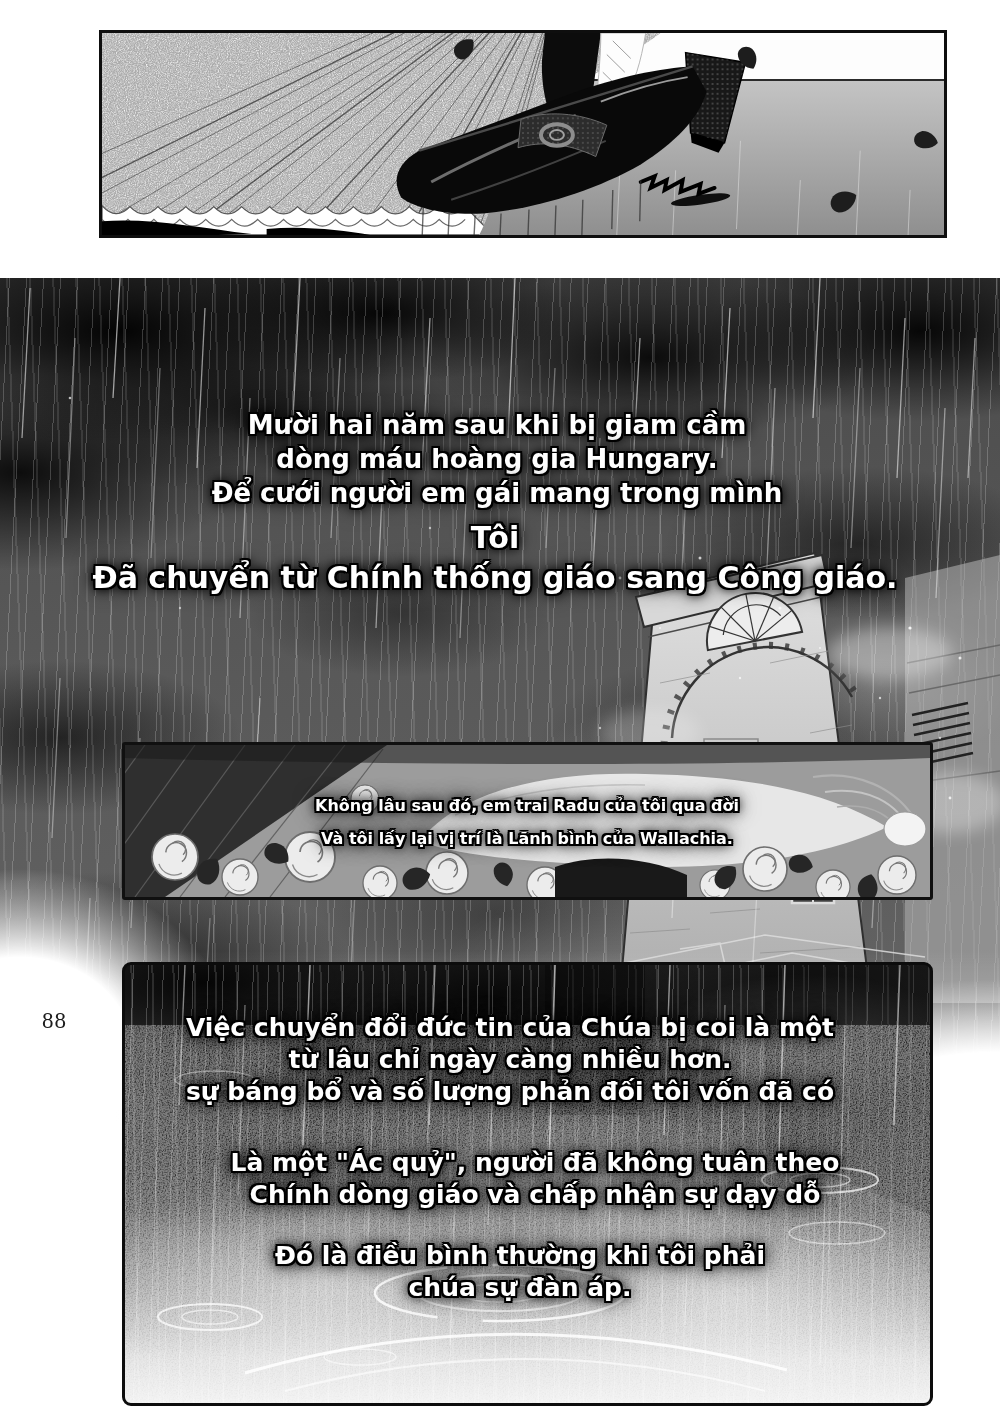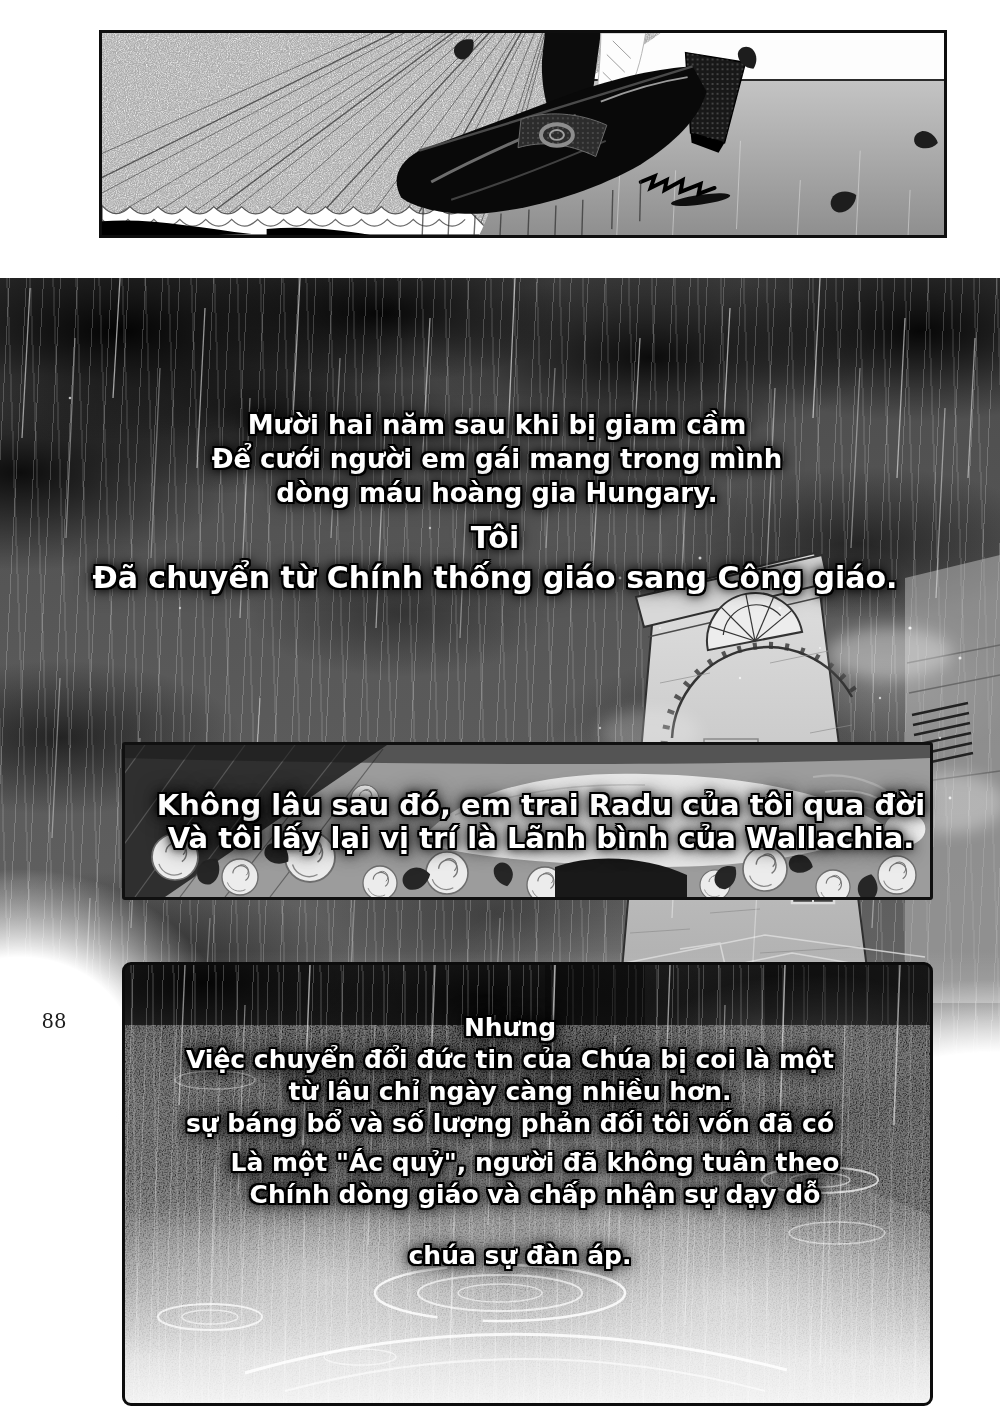--- a/index.html
+++ b/index.html
@@ -13,21 +13,21 @@
     position:absolute;z-index:40;text-align:center;color:#fff;font-weight:bold;
     text-shadow:
       -2px -2px 0 #000, 0 -2px 0 #000, 2px -2px 0 #000,
       -2px 0 0 #000, 2px 0 0 #000,
       -2px 2px 0 #000, 0 2px 0 #000, 2px 2px 0 #000,
       0 0 9px #000, 0 0 14px #000, 0 0 22px rgba(0,0,0,.85);
   }
   .cap div{white-space:nowrap;}
   .cap-1{left:97px;top:408px;width:800px;font-size:26px;line-height:34px;}
   .cap-2{left:50px;top:518px;width:890px;font-size:30px;line-height:40px;}
-  .cap-3{left:146px;top:789px;width:790px;font-size:29px;line-height:33px;}
+  .cap-3{left:132px;top:789px;width:790px;font-size:16px;line-height:33px;}
   .cap-4{left:135px;top:1012px;width:750px;font-size:25px;line-height:32px;}
   .cap-5{left:160px;top:1147px;width:750px;font-size:25px;line-height:32px;}
   .cap-6{left:230px;top:1240px;width:580px;font-size:25px;line-height:32px;}
 
   .pagenum{
     position:absolute;left:42px;top:1008px;z-index:45;
     font-family:"Liberation Serif","DejaVu Serif",serif;
     font-size:23px;color:#1c1c1c;letter-spacing:1px;
   }
 
@@ -504,45 +504,45 @@
         <ellipse cx="375" cy="328" rx="42" ry="9" stroke-width="1.5" opacity=".6"></ellipse>
         <ellipse cx="235" cy="392" rx="36" ry="8" stroke-width="1.5" opacity=".55"></ellipse>
         <path d="M120,408 Q380,332 662,405" stroke-width="3" opacity=".85"></path>
         <path d="M160,426 Q400,362 640,426" stroke-width="2" opacity=".6"></path>
       </g>
     </svg>
   </div>
 
   <div class="cap cap-1">
     <div>Mười hai năm sau khi bị giam cầm</div>
+    <div>dòng máu hoàng gia Hungary.</div>
     <div>Để cưới người em gái mang trong mình</div>
-    <div>dòng máu hoàng gia Hungary.</div>
   </div>
 
   <div class="cap cap-2">
     <div>Tôi</div>
     <div>Đã chuyển từ Chính thống giáo sang Công giáo.</div>
   </div>
 
   <div class="cap cap-3">
     <div>Không lâu sau đó, em trai Radu của tôi qua đời</div>
     <div>Và tôi lấy lại vị trí là Lãnh bình của Wallachia.</div>
   </div>
 
   <div class="cap cap-4">
-    <div>Nhưng</div>
     <div>Việc chuyển đổi đức tin của Chúa bị coi là một</div>
     <div>từ lâu chỉ ngày càng nhiều hơn.</div>
     <div>sự báng bổ và số lượng phản đối tôi vốn đã có</div>
   </div>
 
   <div class="cap cap-5">
     <div>Là một "Ác quỷ", người đã không tuân theo</div>
     <div>Chính dòng giáo và chấp nhận sự dạy dỗ</div>
   </div>
 
   <div class="cap cap-6">
+    <div>Đó là điều bình thường khi tôi phải</div>
     <div>chúa sự đàn áp.</div>
   </div>
 
   <div class="pagenum">88</div>
 
 </div>
 
 </body></html>

